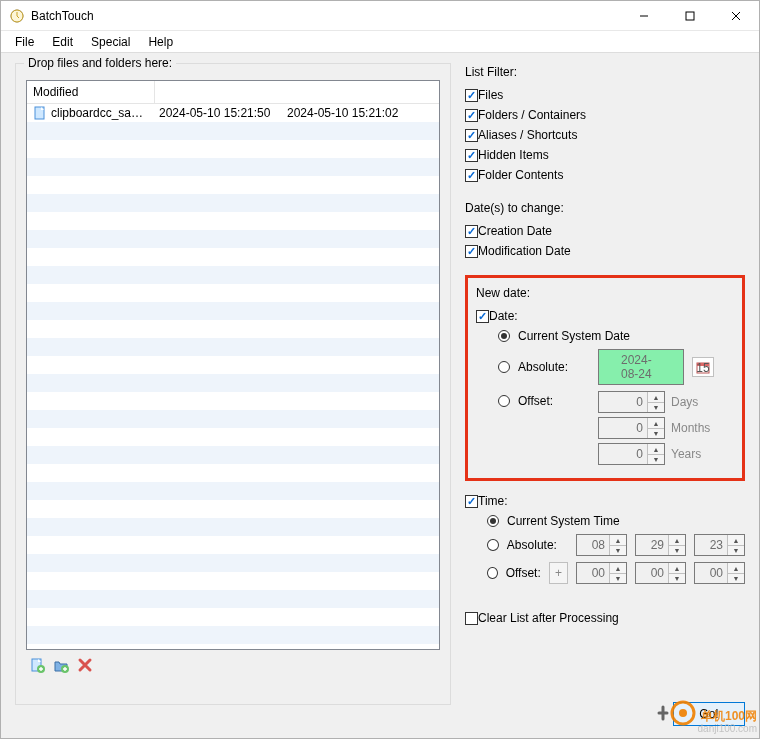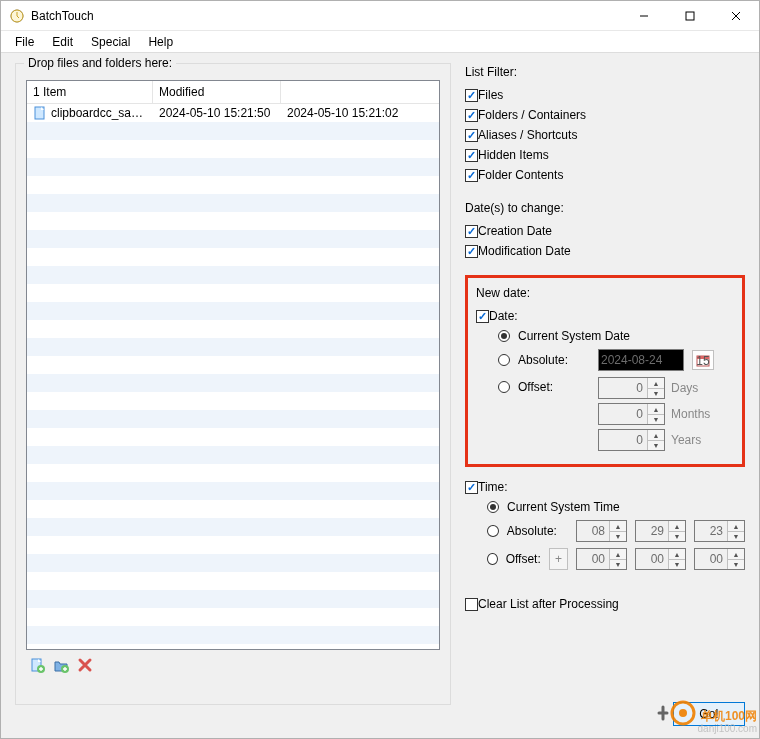--- a/index.html
+++ b/index.html
@@ -39,21 +39,21 @@
   .radio.selected::after{ content:""; width:6px; height:6px; background:#333; border-radius:50%;}
   .num-input { display:flex; align-items:center; border:1px solid #7a7a7a; background:#fff; height:22px;}
   .num-input input { border:none; width:48px; text-align:right; padding:2px 4px; outline:none; background:transparent;}
   .num-input.disabled { background:#f0f0f0; }
   .num-input.disabled input { color:#6d6d6d; background:transparent;}
   .spinners { display:flex; flex-direction:column; border-left:1px solid #c0c0c0;}
   .spin { width:16px; height:10px; display:flex; align-items:center; justify-content:center; font-size:7px; color:#555; cursor:pointer; background:#f5f5f5;}
   .spin + .spin { border-top:1px solid #c0c0c0;}
   .row-gap { display:flex; align-items:center; gap:6px;}
   .unit-label { color:#888; width:48px;}
-  .dateinput { border:1px solid #7a7a7a; background:#000000; padding:3px 2px; width:86px; color:#6d6d6d; text-align:left;}
+  .dateinput { border:1px solid #7a7a7a; background:#86efac; padding:3px 22px; width:86px; color:#6d6d6d; text-align:left;}
   .calbtn { width:22px; height:20px; border:1px solid #c0c0c0; background:#fefefe; display:flex; align-items:center; justify-content:center; cursor:pointer;}
   .gobtn { position:absolute; right:14px; bottom:12px; width:72px; height:24px; border:1px solid #0078d7; background:#e5f1fb; display:flex; align-items:center; justify-content:center; cursor:pointer;}
   .highlight-box { border:3px solid #e53217; padding:6px 8px 10px 8px; margin-bottom:10px;}
   .section-title { padding:2px 0 6px 0;}
   .small-num { width:32px !important; }
   .plusbtn { width:22px; height:22px; border:1px solid #c0c0c0; background:#f5f5f5; display:flex; align-items:center; justify-content:center; cursor:pointer; color:#888;}
   .watermark1 { position:absolute; right:60px; bottom:8px; opacity:0.9; pointer-events:none;}
   .watermark2 { position:absolute; right:2px; bottom:4px; color:#f08000; font-weight:bold; font-size:14px; opacity:0.85; pointer-events:none; text-align:right; line-height:1.1;}
   .watermark2 .sub { color:#bbb; font-size:10px; font-weight:normal; display:block;}
 </style>
@@ -98,21 +98,20 @@
     <div class="menuitem">Help</div>
   </div>
 
   <div class="body">
 
     <div class="leftcol">
       <div class="group" style="flex:1; padding-top:16px;">
         <div class="legend">Drop files and folders here:</div>
         <div class="filelist">
           <div class="fl-head">
-            <div class="col c1">1 Item</div>
             <div class="col c2">Modified</div>
           </div>
           <div class="fl-body" id="fl-body">
               <div class="fl-row">
                 <span class="cell col c1"><span class="fileicon"><svg width="14" height="14">
                       <rect x="2" y="1" width="9" height="12" fill="#cfe8ff" stroke="#4a90d9"></rect>
                       <path d="M8 1l3 3H8z" fill="#fff"></path>
                     </svg></span>clipboardcc_save...</span>
                 <span class="cell col c2">2024-05-10 15:21:50</span>
                 <span class="cell col c3">2024-05-10 15:21:02</span>

